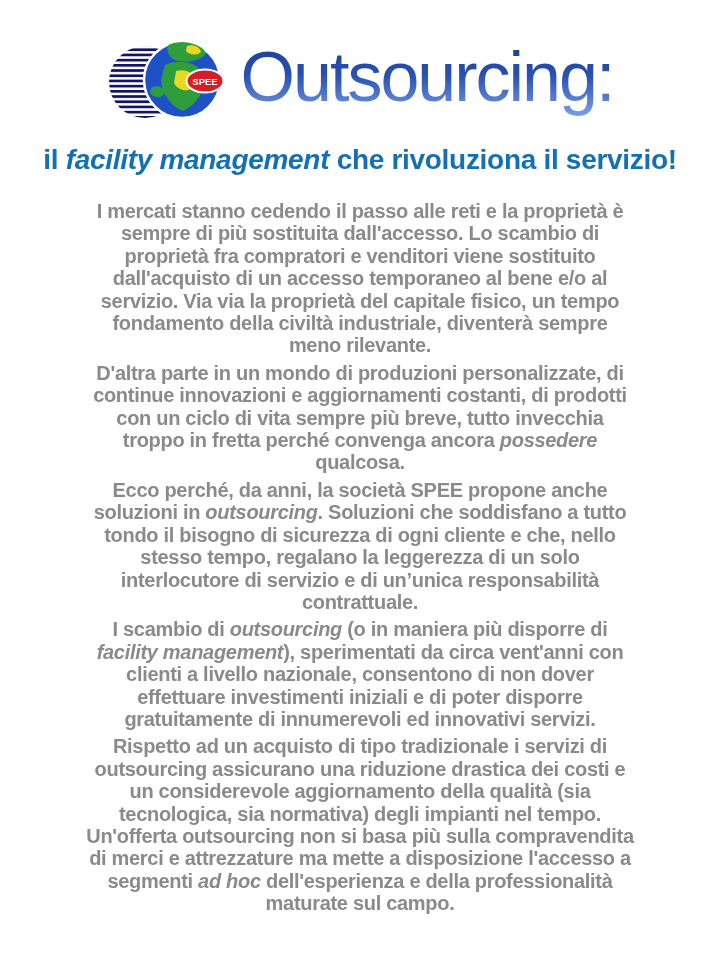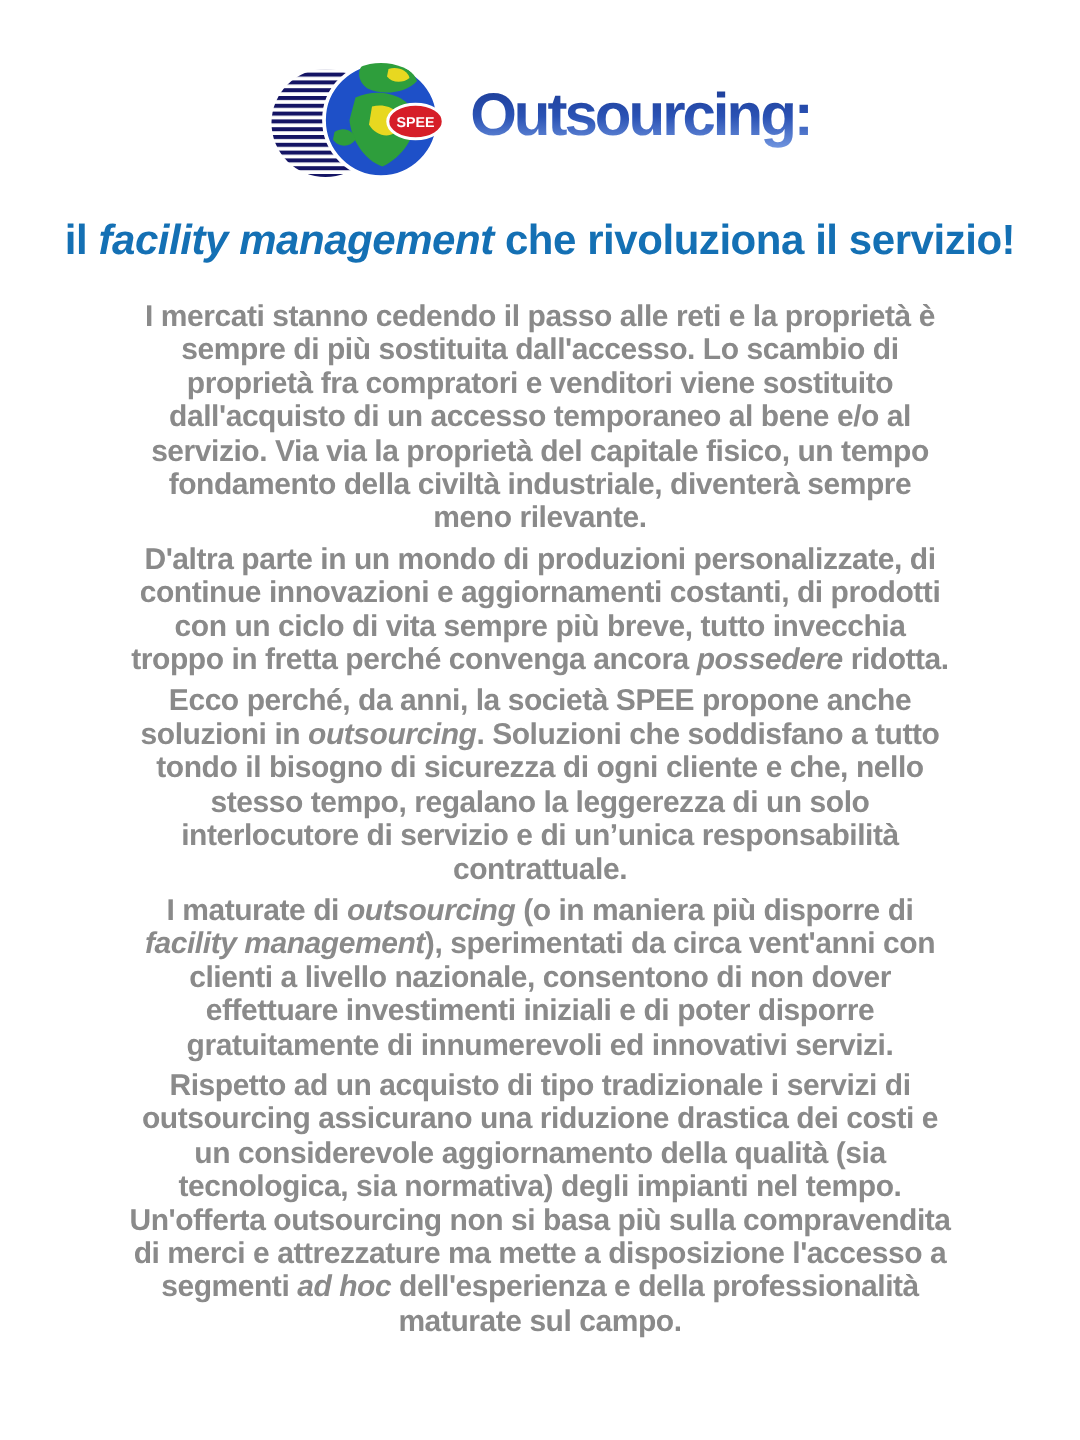--- a/index.html
+++ b/index.html
@@ -14,22 +14,22 @@
   }
   .logo-row {
     display: flex;
     align-items: center;
     justify-content: center;
     padding-top: 38px;
     gap: 16px;
     text-align: right;
   }
   .brand {
-    font-size: 40px;
-    font-weight: 700;
+    font-size: 70px;
+    font-weight: 400;
     letter-spacing: -2px;
     line-height: 1;
     background: linear-gradient(180deg, #1d3c96 0%, #2a52b4 45%, #7fa3e8 100%);
     -webkit-background-clip: text;
     background-clip: text;
     color: transparent;
     padding-bottom: 6px;
   }
   .headline {
     margin-top: 22px;
@@ -86,19 +86,19 @@
     </svg>
     <div class="brand">Outsourcing:</div>
   </div>
 
   <div class="headline" style="color: rgb(20, 112, 180);">
     <span>il </span><em>facility management</em><span> che rivoluziona il servizio!</span>
   </div>
 
   <div class="body-text" style="color: rgb(138, 138, 138);">
       <p><span>I mercati stanno cedendo il passo alle reti e la proprietà è sempre di più sostituita dall'accesso. Lo scambio di proprietà fra compratori e venditori viene sostituito dall'acquisto di un accesso temporaneo al bene e/o al servizio. Via via la proprietà del capitale fisico, un tempo fondamento della civiltà industriale, diventerà sempre meno rilevante.</span></p>
-      <p><span>D'altra parte in un mondo di produzioni personalizzate, di continue innovazioni e aggiornamenti costanti, di prodotti con un ciclo di vita sempre più breve, tutto invecchia troppo in fretta perché convenga ancora </span><em>possedere</em><span> ridotta.</span></p>
+      <p><span>D'altra parte in un mondo di produzioni personalizzate, di continue innovazioni e aggiornamenti costanti, di prodotti con un ciclo di vita sempre più breve, tutto invecchia troppo in fretta perché convenga ancora </span><em>possedere</em><span> qualcosa.</span></p>
       <p><span>Ecco perché, da anni, la società SPEE propone anche soluzioni in </span><em>outsourcing</em><span>. Soluzioni che soddisfano a tutto tondo il bisogno di sicurezza di ogni cliente e che, nello stesso tempo, regalano la leggerezza di un solo interlocutore di servizio e di un’unica responsabilità contrattuale.</span></p>
-      <p><span>I maturate di </span><em>outsourcing</em><span> (o in maniera più disporre di </span><em>facility management</em><span>), sperimentati da circa vent'anni con clienti a livello nazionale, consentono di non dover effettuare investimenti iniziali e di poter disporre gratuitamente di innumerevoli ed innovativi servizi.</span></p>
+      <p><span>I scambio di </span><em>outsourcing</em><span> (o in maniera più disporre di </span><em>facility management</em><span>), sperimentati da circa vent'anni con clienti a livello nazionale, consentono di non dover effettuare investimenti iniziali e di poter disporre gratuitamente di innumerevoli ed innovativi servizi.</span></p>
       <p><span>Rispetto ad un acquisto di tipo tradizionale i servizi di outsourcing assicurano una riduzione drastica dei costi e un considerevole aggiornamento della qualità (sia tecnologica, sia normativa) degli impianti nel tempo. Un'offerta outsourcing non si basa più sulla compravendita di merci e attrezzature ma mette a disposizione l'accesso a segmenti </span><em>ad hoc</em><span> dell'esperienza e della professionalità maturate sul campo.</span></p>
     </div>
 
 </div>
 
 </body></html>

